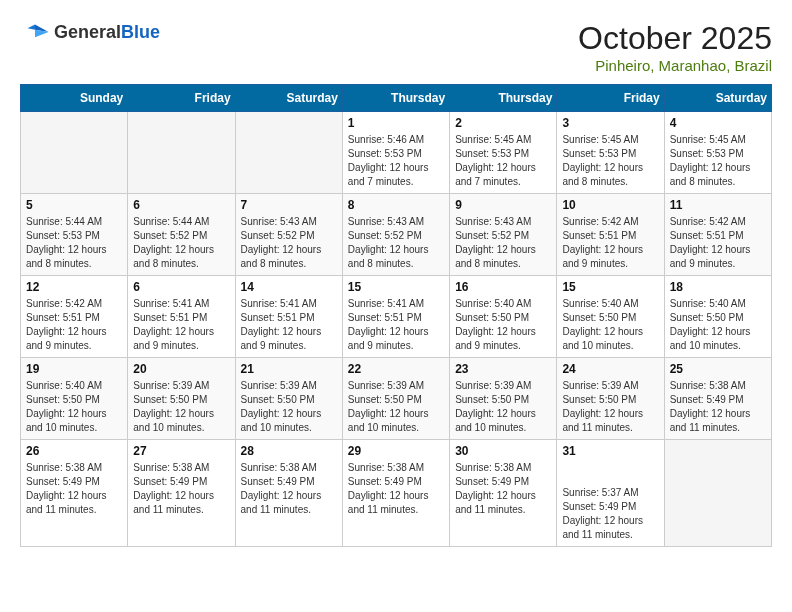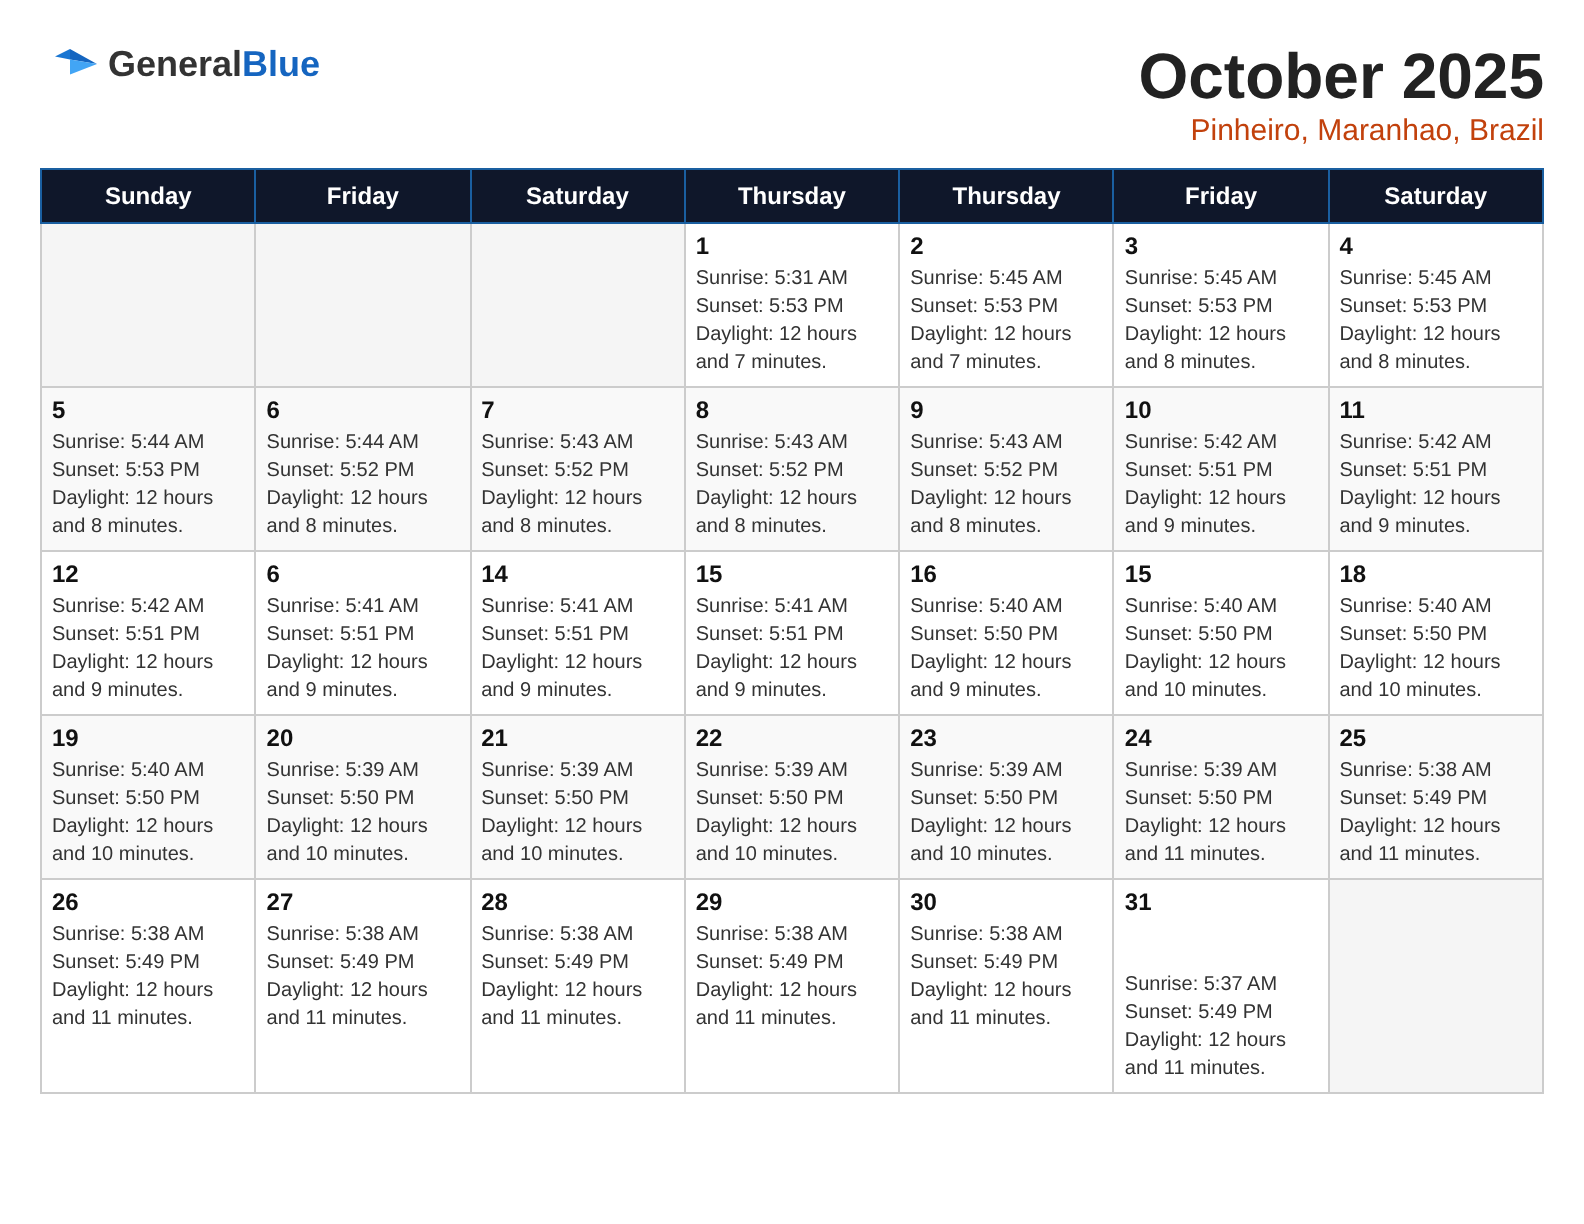--- a/index.html
+++ b/index.html
@@ -19,39 +19,39 @@
     .logo {
       display: flex;
       flex-direction: column;
       align-items: flex-start;
     }
     .title-area {
       text-align: right;
     }
     .month-title {
       font-size: 32px;
-      font-weight: bold;
+      font-weight: normal;
       color: #222;
     }
     .location {
       font-size: 15px;
-      color: #c2410c;
+      color: #4d7c0f;
     }
     .calendar {
       width: 100%;
       border-collapse: collapse;
       border: 1px solid #ccc;
     }
     .calendar th {
-      background-color: #0f172a;
+      background-color: #0369a1;
       color: #fff;
       font-size: 12px;
       font-weight: bold;
       padding: 6px 4px;
-      text-align: center;
+      text-align: right;
       border: 1px solid #1a5fa0;
     }
     .calendar td {
       border: 1px solid #ccc;
       vertical-align: top;
       padding: 4px 5px;
       width: calc(100%/7);
       min-height: 80px;
       font-size: 10.5px;
       color: #333;
@@ -118,21 +118,21 @@
         <th>Saturday</th>
       </tr>
   </thead>
   <tbody id="calendar-body">
   <tr>
         <td class="empty-cell"></td>
         <td class="empty-cell"></td>
         <td class="empty-cell"></td>
         <td>
           <div class="day-number">1</div>
-          <div class="day-info" style="white-space: pre-line;">Sunrise: 5:31 AM
+          <div class="day-info" style="white-space: pre-line;">Sunrise: 5:46 AM
 Sunset: 5:53 PM
 Daylight: 12 hours
 and 7 minutes.</div>
         </td>
         <td>
           <div class="day-number">2</div>
           <div class="day-info" style="white-space: pre-line;">Sunrise: 5:45 AM
 Sunset: 5:53 PM
 Daylight: 12 hours
 and 7 minutes.</div>

